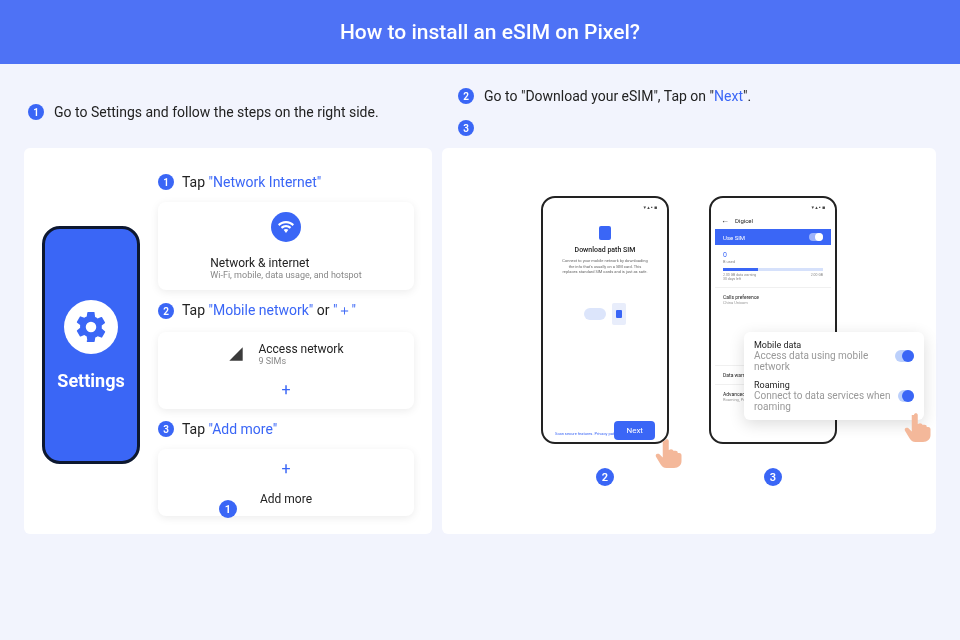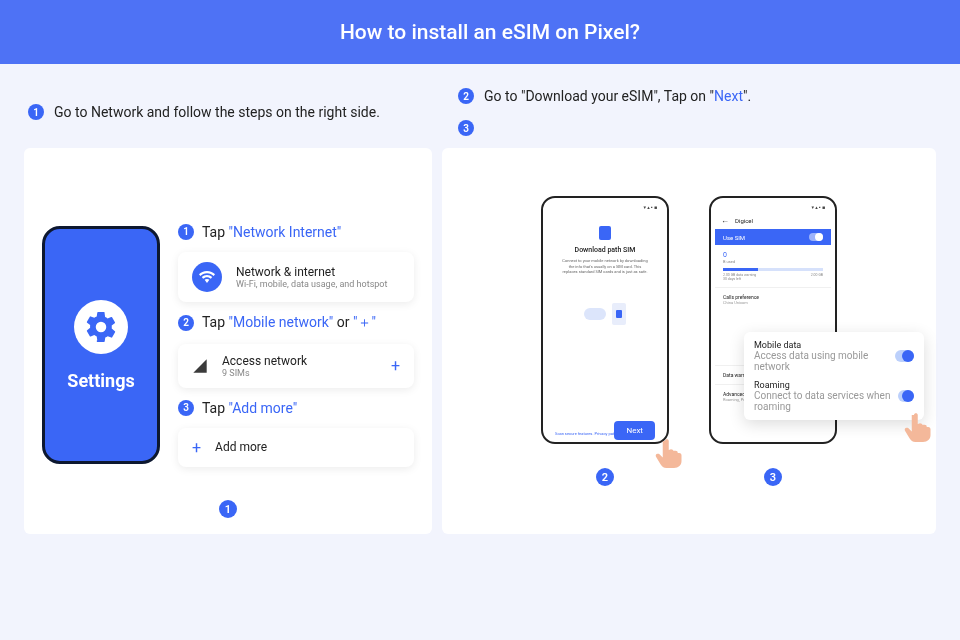--- a/index.html
+++ b/index.html
@@ -69,21 +69,21 @@
     border-radius: 6px;
     height: 386px;
     position: relative;
   }
   .panel-left { flex: 0 0 408px; padding: 18px 18px 10px 18px; }
   .panel-right { flex: 1; padding: 18px 10px 10px 10px; }
 
   
   .left-grid { display: flex; gap: 18px; height: 100%; align-items: center; }
   .phone-mock {
-    width: 118px;
+    width: 98px;
     height: 238px;
     border: 3px solid #0d1830;
     border-radius: 18px;
     background: #3a66f6;
     display: flex;
     flex-direction: column;
     align-items: center;
     justify-content: center;
     color: #fff;
     gap: 16px;
@@ -114,20 +114,21 @@
     color: #222;
   }
   .card {
     background: #fff;
     border-radius: 8px;
     box-shadow: 0 2px 8px rgba(0,0,0,0.08);
     padding: 10px 14px;
     display: flex;
     align-items: center;
     gap: 14px;
+    flex-direction: column;
   }
   .wifi-icon {
     width: 30px; height: 30px; border-radius: 50%;
     background: #3a66f6;
     display: flex; align-items: center; justify-content: center;
   }
   .wifi-icon svg { width: 16px; height: 16px; fill: #fff; }
   .card-text .t1 { font-size: 12px; color: #222; }
   .card-text .t2 { font-size: 9px; color: #888; }
   .card-mobile { justify-content: space-between; }
@@ -329,21 +330,21 @@
 <body>
 
 <div class="header">
   <span>How to install an eSIM on Pixel?</span>
 </div>
 
 <div class="top-instructions">
   <div class="top-left">
     <div class="inst-line">
       <span class="num-badge">1</span>
-      <span>Go to Network and follow the steps on the right side.</span>
+      <span>Go to Settings and follow the steps on the right side.</span>
     </div>
   </div>
   <div class="top-right">
     <div class="inst-line">
       <span class="num-badge">2</span>
       <span>
         <span>Go to "Download your eSIM", Tap on "</span><span class="hl">Next</span><span>".</span>
       </span>
     </div>
     <div class="inst-line">

